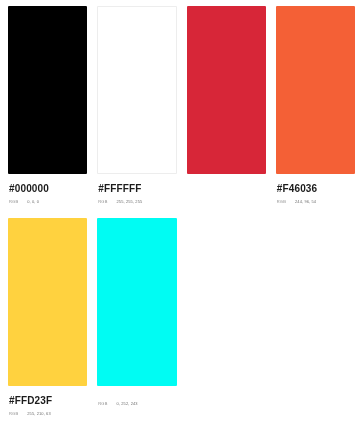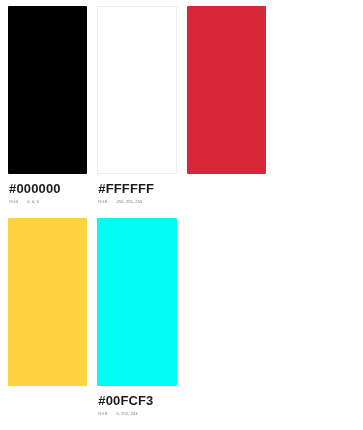--- a/index.html
+++ b/index.html
@@ -49,21 +49,21 @@
   .swatch-chip.is-light {
     box-shadow: 0 0 0 1px #ededed inset;
   }
 
   .swatch-info {
     padding-top: 10px;
     padding-left: 1px;
   }
 
   .swatch-hex {
-    font-size: 13px;
+    font-size: 10px;
     font-weight: bold;
     color: #1c1c1c;
     letter-spacing: 0.15px;
     line-height: 10px;
     white-space: nowrap;
   }
 
   .swatch-rgb {
     margin-top: 5px;
     display: flex;
@@ -113,35 +113,51 @@
           <span class="swatch-rgb-label">RGB</span>
           <span class="swatch-rgb-value">255, 255, 255</span>
         </div>
       </div>
     </div>
 
     <div class="swatch-cell">
       <div class="swatch-chip" style="background:#D72638;"></div>
     </div>
 
+    <div class="swatch-cell">
+      <div class="swatch-chip" style="background:#F46036;"></div>
+      <div class="swatch-info">
+        <div class="swatch-hex">#F46036</div>
+        <div class="swatch-rgb">
+          <span class="swatch-rgb-label">RGB</span>
+          <span class="swatch-rgb-value">244, 96, 54</span>
+        </div>
+      </div>
+    </div>
 
   </div>
 
   <div class="palette-row">
 
     <div class="swatch-cell">
       <div class="swatch-chip" style="background:#FFD23F;"></div>
+      <div class="swatch-info">
+        <div class="swatch-hex">#FFD23F</div>
+        <div class="swatch-rgb">
+          <span class="swatch-rgb-label">RGB</span>
+          <span class="swatch-rgb-value">255, 210, 63</span>
+        </div>
+      </div>
     </div>
 
 
 
     <div class="swatch-cell">
       <div class="swatch-chip" style="background:#00FCF3;"></div>
       <div class="swatch-info">
-        <div class="swatch-hex">#00FCF3</div>
         <div class="swatch-rgb">
           <span class="swatch-rgb-label">RGB</span>
           <span class="swatch-rgb-value">0, 252, 243</span>
         </div>
       </div>
     </div>
 
   </div>
 
 </div>

